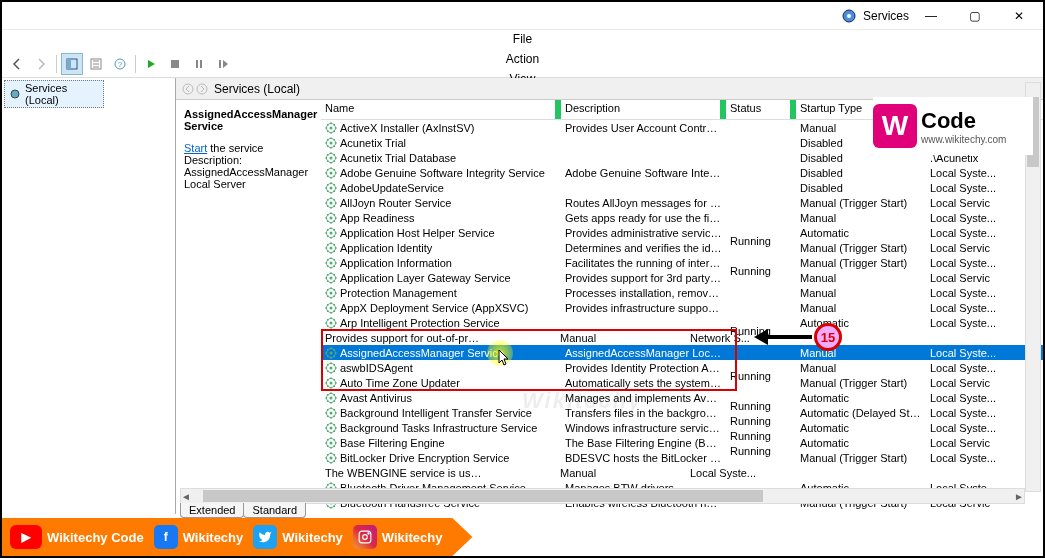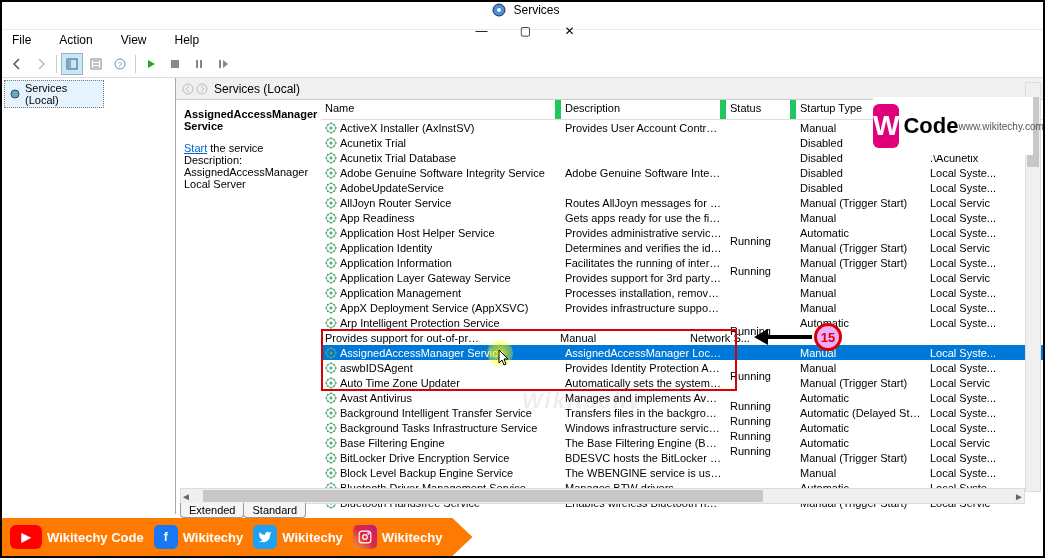--- a/index.html
+++ b/index.html
@@ -1,26 +1,26 @@
 <!DOCTYPE html>
 <html><head>
 <meta charset="utf-8">
 <style>
 * { margin: 0; padding: 0; box-sizing: border-box; font-family: "Segoe UI", Tahoma, sans-serif; }
 body { width: 1045px; height: 558px; background: #fff; border: 2px solid #000; position: relative; overflow: hidden; }
 
 
-.titlebar { height: 28px; display: flex; align-items: center; justify-content: flex-start; padding: 0 2px 0 8px; border-bottom: 1px solid #eaeaea; flex-direction: column; }
+.titlebar { height: 28px; display: flex; align-items: center; justify-content: flex-end; padding: 0 2px 0 8px; border-bottom: 1px solid #eaeaea; }
 .titlebar-left { display: flex; align-items: center; gap: 6px; font-size: 12px; }
 .titlebar-icon { width: 16px; height: 16px; }
 .win-controls { display: flex; }
 .win-btn { width: 44px; height: 26px; display: flex; align-items: center; justify-content: center; font-size: 12px; }
 
 
-.menubar { height: 20px; display: flex; align-items: center; padding: 0 4px; gap: 16px; font-size: 12px; }
+.menubar { height: 20px; display: flex; align-items: center; padding: 0 4px; gap: 2px; font-size: 12px; flex-direction: column; }
 .menubar span { padding: 2px 6px; }
 
 
 .toolbar { height: 28px; display: flex; align-items: center; padding: 0 4px; gap: 2px; border-bottom: 1px solid #ddd; }
 .tb-btn { width: 22px; height: 22px; display: flex; align-items: center; justify-content: center; border: 1px solid transparent; }
 .tb-btn.pressed { background: #cde6f7; border: 1px solid #8bb; }
 .tb-sep { width: 1px; height: 18px; background: #ccc; margin: 0 2px; }
 
 
 .main { display: flex; height: 436px; }
@@ -75,21 +75,21 @@
 .vthumb { position: absolute; top: 14px; left: 1px; right: 1px; height: 70px; background: #c8c8c8; }
 .hscroll { position: absolute; left: 178px; right: 18px; bottom: 52px; height: 16px; background: #f0f0f0; border: 1px solid #ddd; display: flex; align-items: center; }
 .hthumb { margin-left: 12px; width: 560px; height: 12px; background: #c8c8c8; }
 
 
 .watermark { position: absolute; left: 520px; top: 386px; font-size: 22px; color: rgba(0,0,0,0.07); font-style: italic; font-weight: bold; letter-spacing: 2px; pointer-events: none; }
 
 
 .brand { position: absolute; right: 10px; top: 95px; width: 160px; height: 58px; background: #fff; display: flex; align-items: center; gap: 4px; }
 .brand-icon { width: 44px; height: 44px; background: #e0007a; border-radius: 6px; display: flex; align-items: center; justify-content: center; color: #fff; font-size: 28px; font-weight: bold; }
-.brand-text { display: flex; flex-direction: row; align-items: center; }
+.brand-text { display: flex; flex-direction: column; }
 .brand-main { font-size: 22px; font-weight: 800; }
 .brand-sub { font-size: 10px; color: #555; }
 
 
 .footer { position: absolute; left: 0; bottom: 0; height: 38px; display: flex; align-items: center; z-index: 50; }
 .social-ribbon { display: flex; align-items: center; height: 38px; background: #ff7a00; padding: 0 30px 0 8px; clip-path: polygon(0 0, calc(100% - 20px) 0, 100% 50%, calc(100% - 20px) 100%, 0 100%); gap: 10px; }
 .social-item { display: flex; align-items: center; gap: 5px; color: #fff; font-size: 13px; font-weight: 600; }
 .soc-ico { width: 24px; height: 24px; border-radius: 5px; display: flex; align-items: center; justify-content: center; color: #fff; font-size: 12px; font-weight: bold; }
 .yt { background: #ff0000; width: 32px; border-radius: 6px; }
 .fb { background: #1877f2; }
@@ -375,21 +375,21 @@
               <div class="ct">Manual</div>
               <div class="cl">Local Servic</div>
             </div>
             <div class="row">
               <div class="cn">
                 <svg class="gear" viewBox="0 0 12 12">
                   <circle cx="6" cy="6" r="4.5" fill="none" stroke="#5a7" stroke-width="1"></circle>
                   <circle cx="6" cy="6" r="1.5" fill="#5a7"></circle>
                   <path d="M6 0v2M6 10v2M0 6h2M10 6h2M2 2l1.4 1.4M10 10l-1.4-1.4M2 10l1.4-1.4M10 2l-1.4 1.4" stroke="#5a7" stroke-width="1"></path>
                 </svg>
-                <span>Application Management</span>
+                <span>Protection Management</span>
               </div>
               <div class="cd">Processes installation, removal, and ...</div>
               <div class="cs"></div>
               <div class="ct">Manual</div>
               <div class="cl">Local Syste...</div>
             </div>
             <div class="row">
               <div class="cn">
                 <svg class="gear" viewBox="0 0 12 12">
                   <circle cx="6" cy="6" r="4.5" fill="none" stroke="#5a7" stroke-width="1"></circle>
@@ -529,28 +529,20 @@
                   <path d="M6 0v2M6 10v2M0 6h2M10 6h2M2 2l1.4 1.4M10 10l-1.4-1.4M2 10l1.4-1.4M10 2l-1.4 1.4" stroke="#5a7" stroke-width="1"></path>
                 </svg>
                 <span>BitLocker Drive Encryption Service</span>
               </div>
               <div class="cd">BDESVC hosts the BitLocker Drive En...</div>
               <div class="cs"></div>
               <div class="ct">Manual (Trigger Start)</div>
               <div class="cl">Local Syste...</div>
             </div>
             <div class="row">
-              <div class="cn">
-                <svg class="gear" viewBox="0 0 12 12">
-                  <circle cx="6" cy="6" r="4.5" fill="none" stroke="#5a7" stroke-width="1"></circle>
-                  <circle cx="6" cy="6" r="1.5" fill="#5a7"></circle>
-                  <path d="M6 0v2M6 10v2M0 6h2M10 6h2M2 2l1.4 1.4M10 10l-1.4-1.4M2 10l1.4-1.4M10 2l-1.4 1.4" stroke="#5a7" stroke-width="1"></path>
-                </svg>
-                <span>Block Level Backup Engine Service</span>
-              </div>
               <div class="cd">The WBENGINE service is used by W...</div>
               <div class="cs"></div>
               <div class="ct">Manual</div>
               <div class="cl">Local Syste...</div>
             </div>
             <div class="row">
               <div class="cn">
                 <svg class="gear" viewBox="0 0 12 12">
                   <circle cx="6" cy="6" r="4.5" fill="none" stroke="#5a7" stroke-width="1"></circle>
                   <circle cx="6" cy="6" r="1.5" fill="#5a7"></circle>

